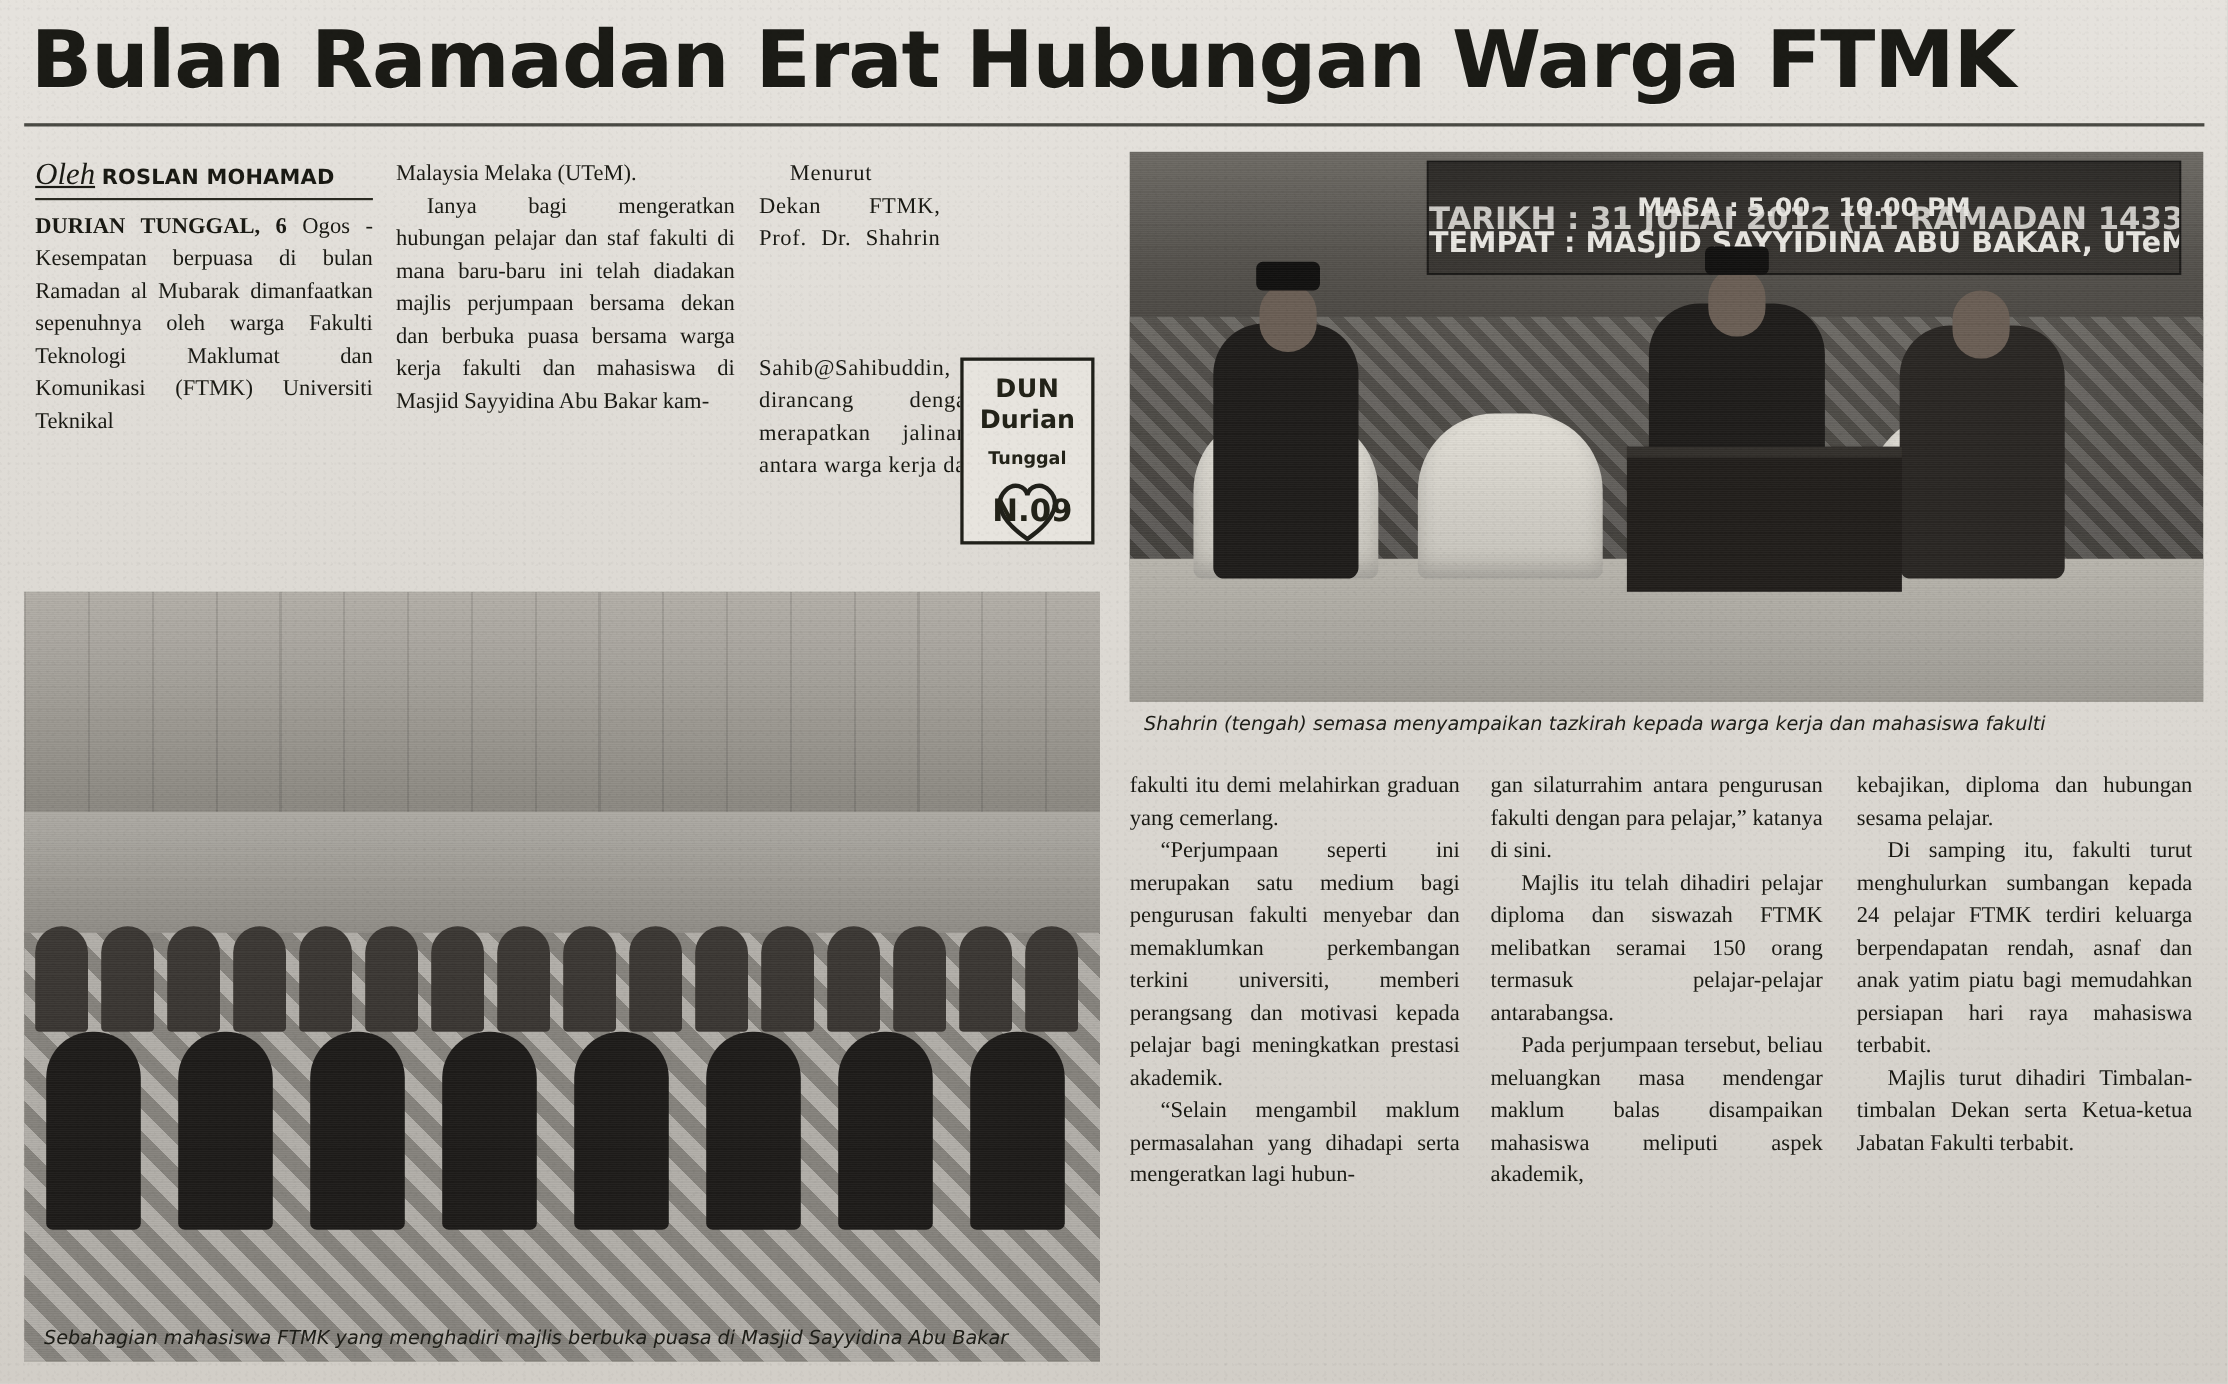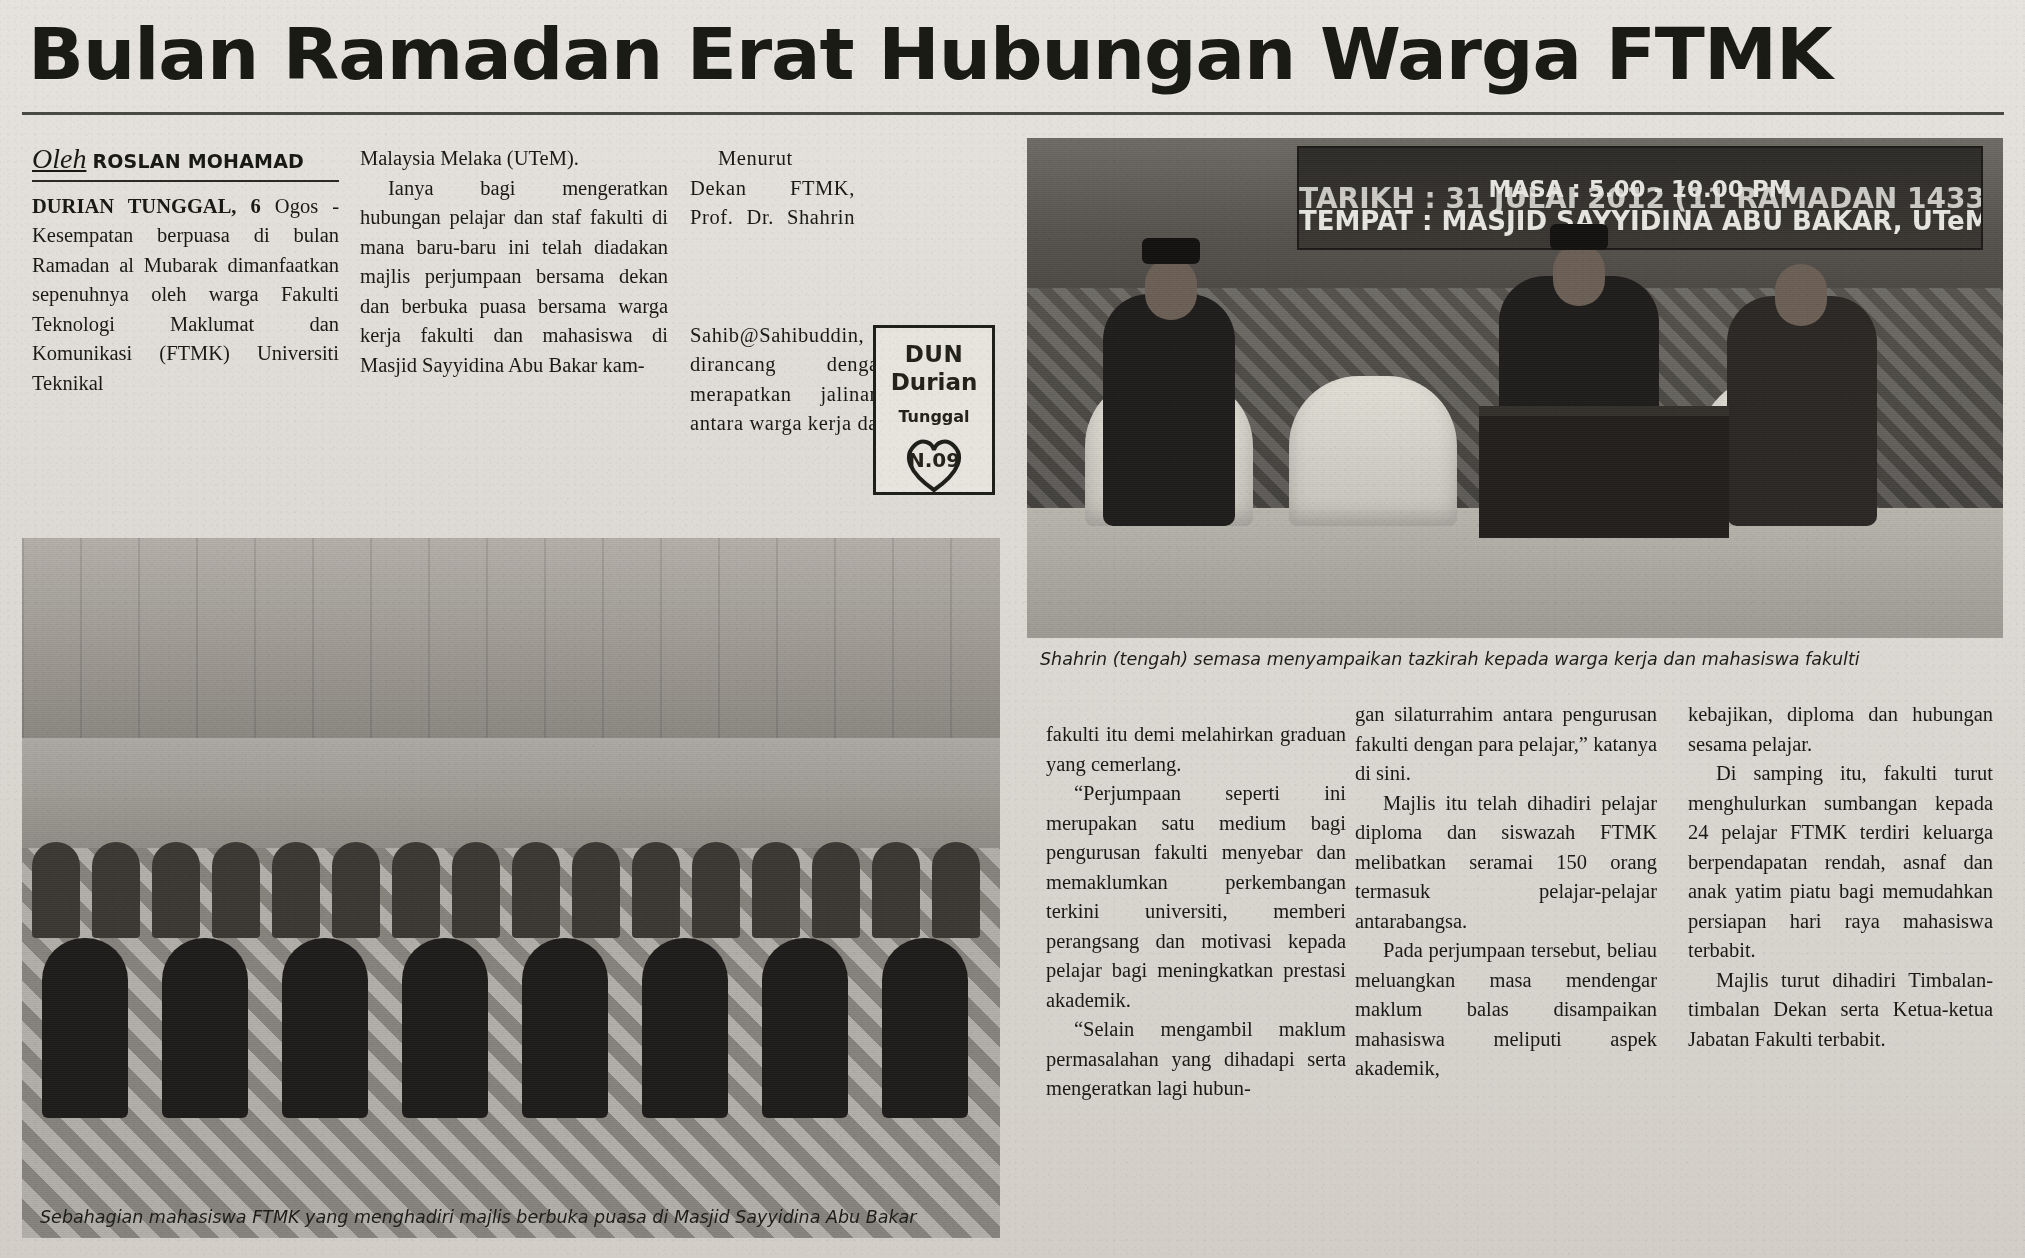--- a/index.html
+++ b/index.html
@@ -134,21 +134,21 @@
     position: relative;
     width: 64px;
     height: 58px;
     margin: 8px auto 0;
   }
   .dun-heart svg { position: absolute; inset: 0; }
   .dun-heart span {
     position: absolute;
     left: 0; right: 0;
     top: 14px;
-    font-size: 20px;
+    font-size: 28px;
     font-weight: 700;
   }
   .float-dun {
     float: right;
     width: 140px;
     height: 176px;
     shape-outside: inset(0);
   }
 
   
@@ -269,21 +269,21 @@
     font-family: "DejaVu Sans", sans-serif;
     font-style: italic;
     font-size: 17.5px;
     color: #1d1d17;
     line-height: 22px;
   }
   #cap-top { left: 1040px; top: 648px; width: 960px; }
   #cap-bottom { left: 40px; top: 1206px; width: 950px; }
 
   
-  #col4 { left: 1027px; top: 720px; width: 300px; margin-left: 19px; }
+  #col4 { left: 1027px; top: 700px; width: 300px; }
   #col5 { left: 1355px; top: 700px; width: 302px; }
   #col6 { left: 1688px; top: 700px; width: 305px; }
 
   .tight { letter-spacing: .6px; }
 </style>
 </head>
 <body>
 
 <div class="page">
 

